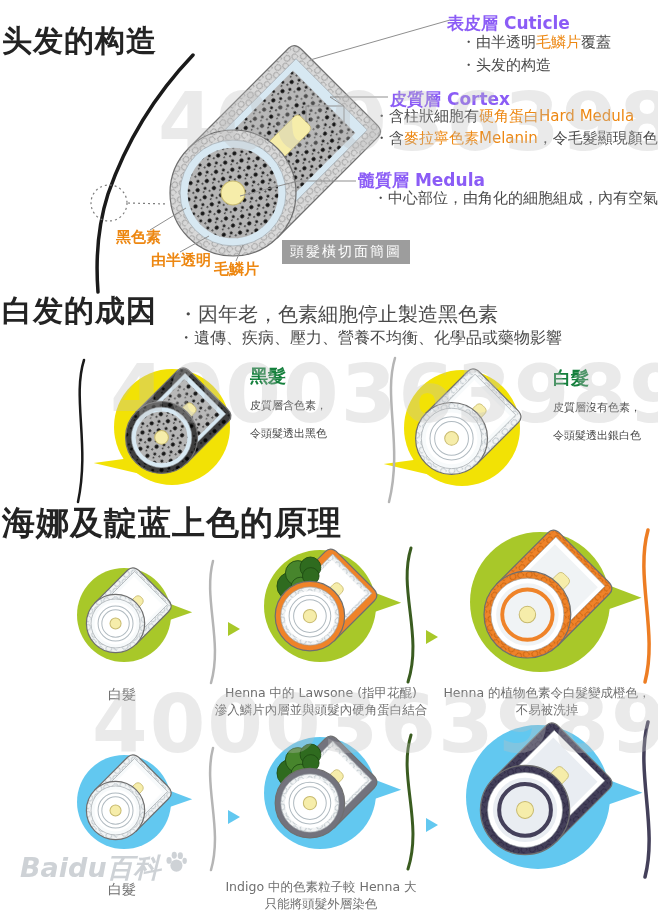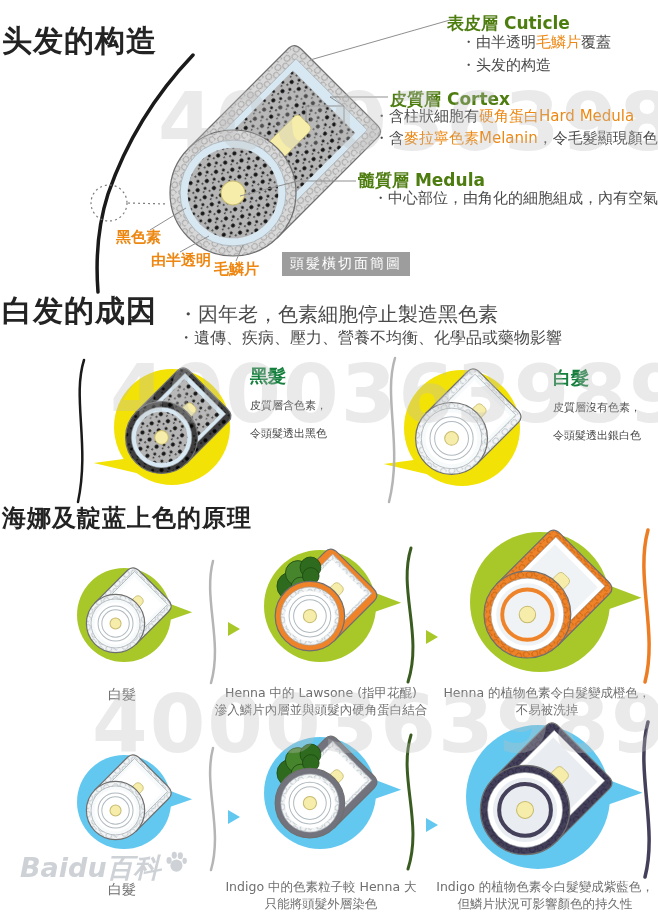--- a/index.html
+++ b/index.html
@@ -2,22 +2,22 @@
 <html><head>
 <meta charset="utf-8">
 <style>
   *{margin:0;padding:0;box-sizing:border-box}
   body{background:#fff}
   .canvas{position:relative;width:658px;height:916px;background:#fff;overflow:hidden;
           font-family:"DejaVu Sans","Liberation Sans",sans-serif;color:#333}
   .abs{position:absolute}
   .z1{z-index:1}.z2{z-index:2}
   .h1{font-weight:800;color:#232323;letter-spacing:1px;line-height:1.1}
-  .t30{font-size:30px}.t27{font-size:24px}
-  .layer-label{font-size:17px;color:#4d7c0f;font-weight:600;white-space:nowrap}
+  .t30{font-size:30px}.t27{font-size:33px}
+  .layer-label{font-size:17px;color:#8b5cf6;font-weight:600;white-space:nowrap}
   .bullet{font-size:15px;color:#4a4a4a;white-space:nowrap}
   .hl{color:#ED8711}
   .part-label{font-size:15px;color:#ED8711;font-weight:600;white-space:nowrap}
   .badge{background:#9d9d9d;color:#fff;font-size:14px;padding:3px 8px;letter-spacing:2px;white-space:nowrap}
   .hairname{font-size:18px;font-weight:800;color:#15803d;white-space:nowrap}
   .hairdesc{font-size:11px;color:#4a4a4a;white-space:nowrap}
   .cap{font-size:12.5px;color:#6e6e6e;text-align:center;line-height:17px}
   .cap1{font-size:14px;color:#6e6e6e;text-align:center}
   .wm{position:absolute;z-index:6;color:#bfbfbf;opacity:.32;font-size:80px;font-weight:600;
       letter-spacing:2px;white-space:nowrap;pointer-events:none}
@@ -92,21 +92,21 @@
   </div>
 
   <div class="abs z2 layer-label" style="left:358px;top:169px">髓質層 Medula</div>
   <div class="abs z2 bullet" style="left:373px;top:189px">
     <span>・中心部位，由角化的細胞組成，內有空氣</span>
   </div>
 
   <div class="abs z2 part-label" style="left:116px;top:228px">黑色素</div>
   <div class="abs z2 part-label" style="left:151px;top:251px">由半透明</div>
   <div class="abs z2 part-label" style="left:214px;top:260px">毛鱗片</div>
-  <div class="abs z2 badge" style="left:282px;top:252px">頭髮橫切面簡圖</div>
+  <div class="abs z2 badge" style="left:282px;top:240px">頭髮橫切面簡圖</div>
 
   <div class="abs z2 h1 t30" style="left:2px;top:294px">白发的成因</div>
   <div class="abs z2 bullet" style="left:178px;top:301px;font-size:20px">・因年老，色素細胞停止製造黑色素</div>
   <div class="abs z2 bullet" style="left:178px;top:328px;font-size:16px">・遺傳、疾病、壓力、營養不均衡、化學品或藥物影響</div>
 
   <div id="svg2a" class="abs z1" style="left:58px;top:350px;width:190px;height:160px">
       <svg width="190" height="160" viewBox="0 0 190 160">
         <polygon points="87.9,106 35.69999999999999,112.96000000000001 99.5,128.04" fill="#F2E205"></polygon>
         <circle cx="114" cy="77" r="58" fill="#F2E205"></circle>
         <g transform="translate(103.56 87.44) rotate(-45)">
@@ -303,24 +303,20 @@
         </g>
         <path d="M198 10 C185 58 208 115 195 165" fill="none" stroke="#44405A" stroke-width="3.5" stroke-linecap="round"></path>
       </svg>
     </div>
 
   <div class="abs z2 cap1" style="left:82px;top:881px;width:80px">白髮</div>
   <div class="abs z2 cap" style="left:206px;top:878px;width:230px">
     <div>Indigo 中的色素粒子較 Henna 大</div>
     <div>只能將頭髮外層染色</div>
   </div>
-  <div class="abs z2 cap" style="left:434px;top:878px;width:222px">
-    <div>Indigo 的植物色素令白髮變成紫藍色，</div>
-    <div>但鱗片狀況可影響顏色的持久性</div>
-  </div>
 
 </div>
 
 <svg width="0" height="0" style="position: absolute;">
     <defs>
       <pattern id="scalesGray" width="13" height="10" patternUnits="userSpaceOnUse">
         <rect width="13" height="10" fill="#d8d8d8"></rect>
         <circle cx="3.5" cy="3" r="3" fill="none" stroke="#9b9b9b" stroke-width="0.9"></circle>
         <circle cx="10" cy="7.5" r="3" fill="none" stroke="#9b9b9b" stroke-width="0.9"></circle>
       </pattern>

